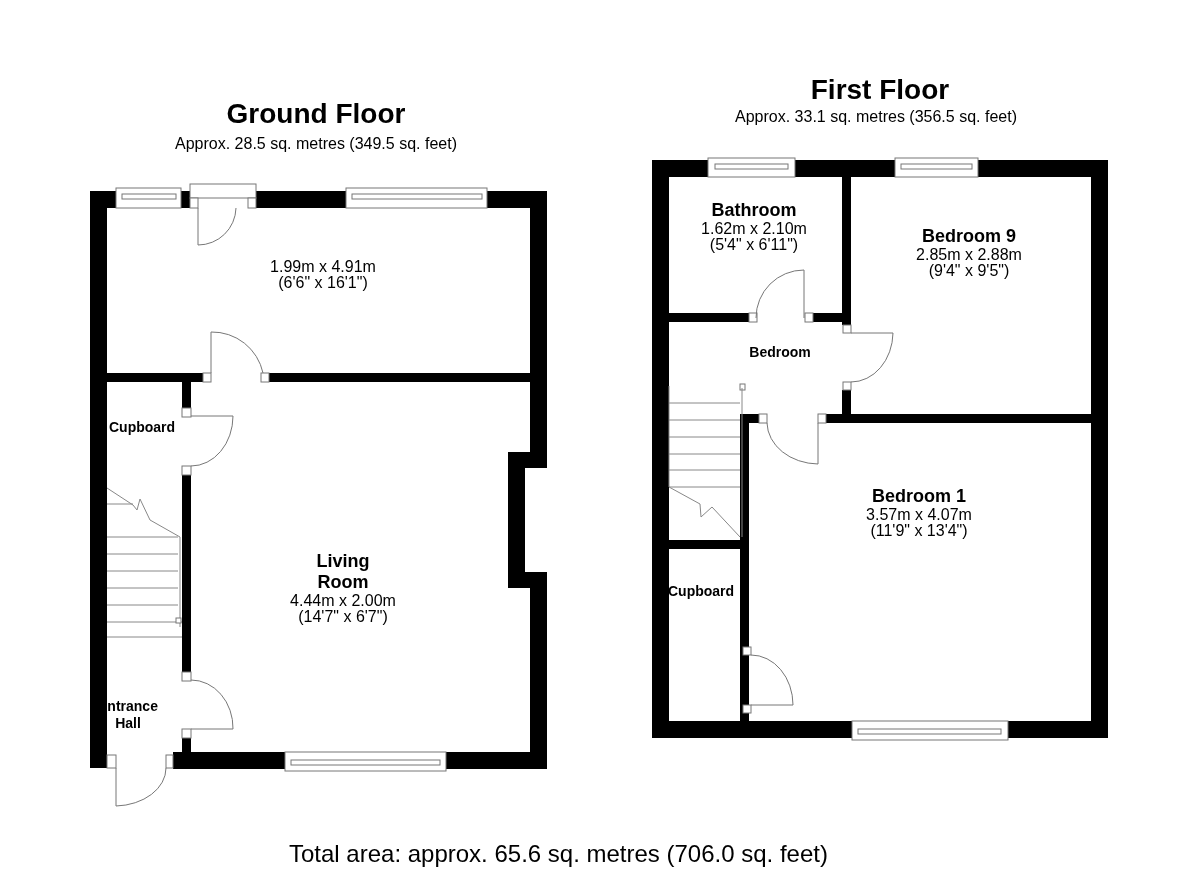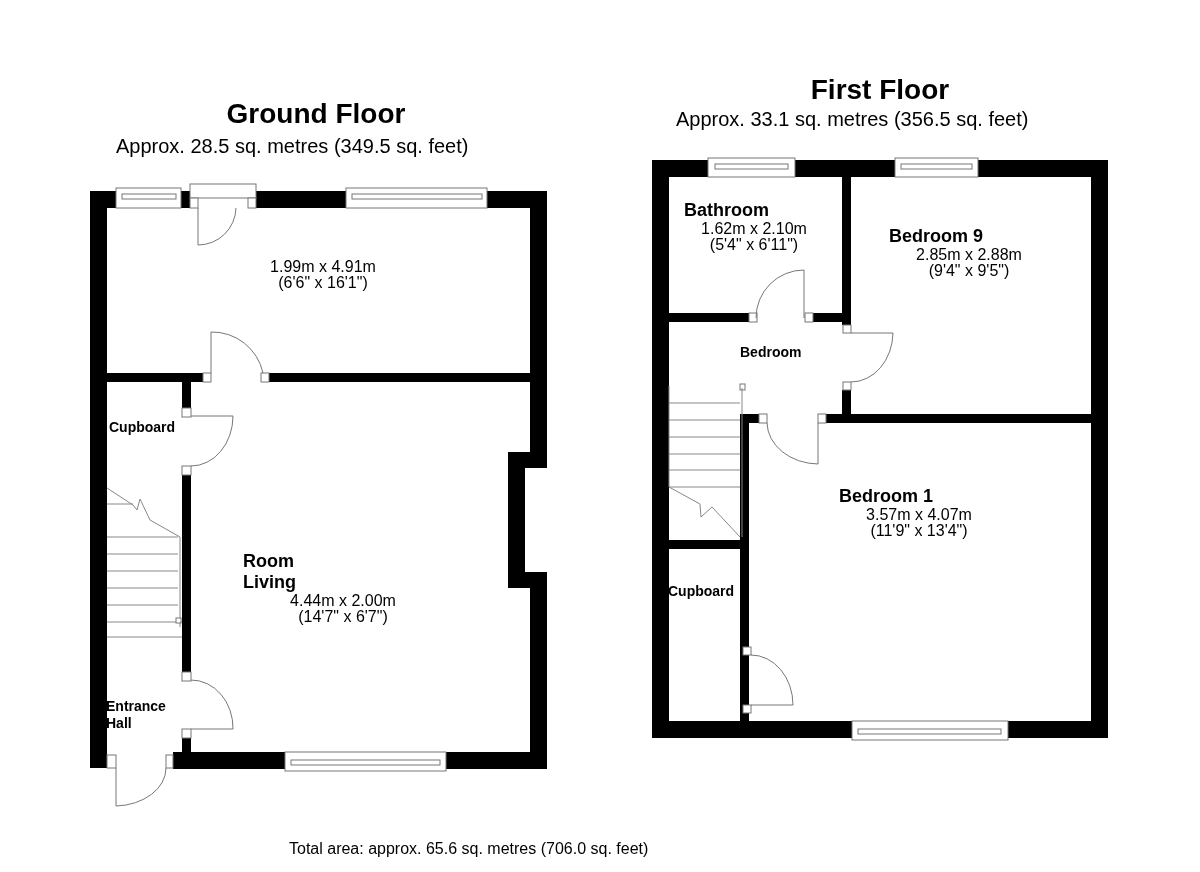--- a/index.html
+++ b/index.html
@@ -1,23 +1,23 @@
 <!DOCTYPE html>
 <html><head>
   <meta charset="utf-8">
   <style>
     html, body { margin: 0; padding: 0; background: #ffffff; }
     body { width: 1200px; height: 872px; position: relative; overflow: hidden; font-family: "Liberation Sans", sans-serif; color: #000; }
     .abs { position: absolute; white-space: nowrap; }
     .floor-title { font-weight: bold; font-size: 28px; text-align: center; }
-    .floor-sub { font-size: 20px; }
-    .room-name { font-weight: bold; font-size: 18px; text-align: left; line-height: 21px; }
+    .floor-sub { font-size: 16px; text-align: center; }
+    .room-name { font-weight: bold; font-size: 18px; text-align: center; line-height: 21px; }
     .room-name.small { font-size: 14px; line-height: 17px; }
     .room-dim { font-size: 16px; text-align: center; line-height: 16px; }
-    .total { font-size: 16px; }
+    .total { font-size: 24px; }
     svg { position: absolute; left: 0; top: 0; }
     .wall { fill: #000; }
     .thin { fill: #fff; stroke: #777; stroke-width: 1; }
     .arc { fill: none; stroke: #777; stroke-width: 1; }
     .stair { fill: none; stroke: #888; stroke-width: 1; }
   </style>
 </head>
 <body>
 
 <svg width="1200" height="872" viewBox="0 0 1200 872">
@@ -163,29 +163,29 @@
 
 <div class="abs floor-title" style="left:730px; top:74px; width:300px;">First Floor</div>
 <div class="abs floor-sub" style="left:676px; top:108px; width:400px;">Approx. 33.1 sq. metres (356.5 sq. feet)</div>
 
 <div class="abs" style="left:223px; top:259px; width:200px;">
   <div class="room-dim">1.99m x 4.91m</div>
   <div class="room-dim">(6'6" x 16'1")</div>
 </div>
 
 <div class="abs" style="left:243px; top:551px; width:200px;">
+  <div class="room-name">Living</div>
   <div class="room-name">Room</div>
-  <div class="room-name">Living</div>
   <div class="room-dim">4.44m x 2.00m</div>
   <div class="room-dim">(14'7" x 6'7")</div>
 </div>
 
 <div class="abs room-name small" style="left:109px; top:419px;">Cupboard</div>
 
-<div class="abs" style="left:106px; top:698px; width:80px;">
+<div class="abs" style="left:88px; top:698px; width:80px;">
   <div class="room-name small">Entrance</div>
   <div class="room-name small">Hall</div>
 </div>
 
 <div class="abs" style="left:684px; top:200px; width:140px;">
   <div class="room-name">Bathroom</div>
   <div class="room-dim">1.62m x 2.10m</div>
   <div class="room-dim">(5'4" x 6'11")</div>
 </div>
 

